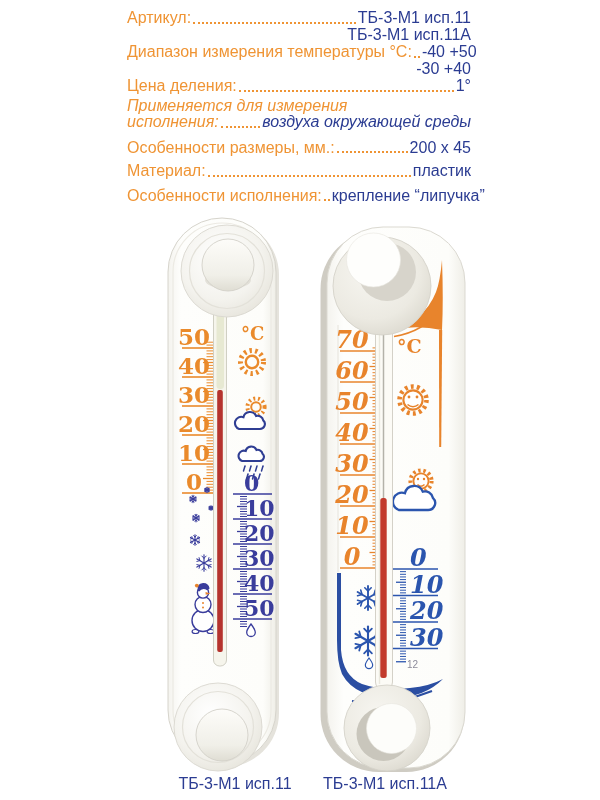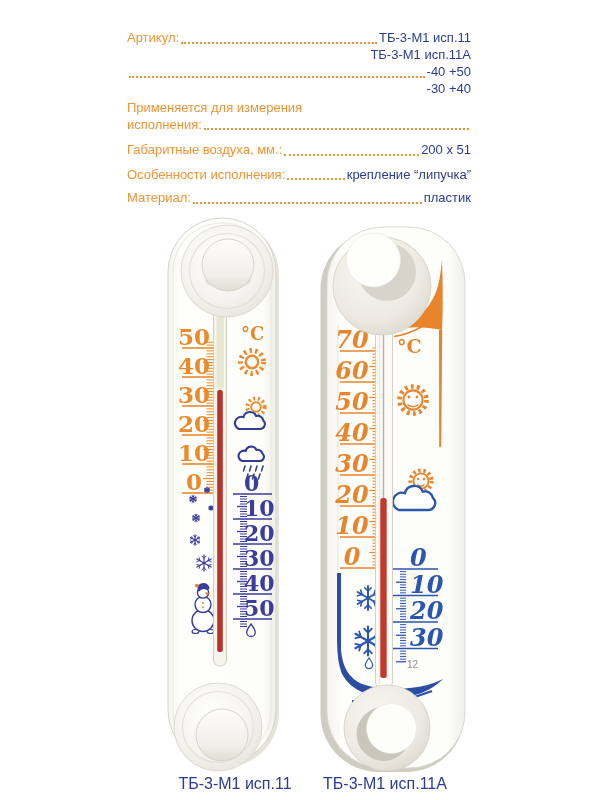--- a/index.html
+++ b/index.html
@@ -1,18 +1,18 @@
 <!DOCTYPE html>
 <html><head>
 <meta charset="utf-8">
 <style>
   html,body{margin:0;padding:0;background:#fff;}
   .page{position:relative;width:600px;height:800px;background:#fff;overflow:hidden;
         font-family:"Liberation Sans", sans-serif;}
-  .specs{position:absolute;left:127px;top:10px;width:344px;font-size:13px;line-height:16.5px;margin-top:20px;}
+  .specs{position:absolute;left:127px;top:10px;width:344px;font-size:16px;line-height:16.5px;}
   .spec-line{display:flex;align-items:flex-end;}
   .spec-label{color:var(--orange);white-space:nowrap;}
   .spec-intro{color:var(--orange);}
   .leader{flex:1;min-width:6px;border-bottom:2px dotted var(--orange);margin:0 2px 3px 2px;}
   .spec-value{color:var(--blue);white-space:nowrap;}
   .spec-line2{text-align:right;color:var(--blue);}
   svg text{user-select:none;}
   .therm-svg{position:absolute;left:0;top:200px;}
 </style>
 </head>
@@ -24,51 +24,60 @@
       <div style="margin-top: 0px;">
         <div class="spec-line">
           <span class="spec-label">Артикул:</span>
           <span class="leader"></span>
           <span class="spec-value">ТБ-3-М1 исп.11</span>
         </div>
         <div class="spec-line2">ТБ-3-М1 исп.11А</div>
       </div>
       <div style="margin-top: 1px;">
         <div class="spec-line">
+          <span class="spec-label">Диапазон измерения температуры °С:</span>
           <span class="leader"></span>
           <span class="spec-value">-40 +50</span>
         </div>
         <div class="spec-line2">-30 +40</div>
       </div>
-      <div style="margin-top: 3px;">
+      <div style="margin-top: 1px;">
+        <div class="spec-line">
+          <span class="spec-label">Цена деления:</span>
+          <span class="leader"></span>
+          <span class="spec-value">1°</span>
+        </div>
+      </div>
+      <div style="margin-top: 3px; font-style: italic;">
         <div class="spec-intro">Применяется для измерения</div>
         <div class="spec-line">
           <span class="spec-label">исполнения:</span>
           <span class="leader"></span>
+          <span class="spec-value">воздуха окружающей среды</span>
         </div>
       </div>
       <div style="margin-top: 9px;">
         <div class="spec-line">
-          <span class="spec-label">Габаритные воздуха, мм.:</span>
+          <span class="spec-label">Особенности размеры, мм.:</span>
           <span class="leader"></span>
-          <span class="spec-value">200 х 51</span>
+          <span class="spec-value">200 х 45</span>
+        </div>
+      </div>
+      <div style="margin-top: 7px;">
+        <div class="spec-line">
+          <span class="spec-label">Материал:</span>
+          <span class="leader"></span>
+          <span class="spec-value">пластик</span>
         </div>
       </div>
       <div style="margin-top: 8px;">
         <div class="spec-line">
           <span class="spec-label">Особенности исполнения:</span>
           <span class="leader"></span>
           <span class="spec-value">крепление “липучка”</span>
-        </div>
-      </div>
-      <div style="margin-top: 7px;">
-        <div class="spec-line">
-          <span class="spec-label">Материал:</span>
-          <span class="leader"></span>
-          <span class="spec-value">пластик</span>
         </div>
       </div>
     </div>
 
   <svg class="therm-svg" width="600" height="600" viewBox="0 0 600 600">
     <defs>
       <radialGradient id="discGrad" cx="42%" cy="36%" r="72%">
         <stop offset="0%" stop-color="#ffffff"></stop>
         <stop offset="62%" stop-color="#f4f3ee"></stop>
         <stop offset="100%" stop-color="#e5e3da"></stop>

